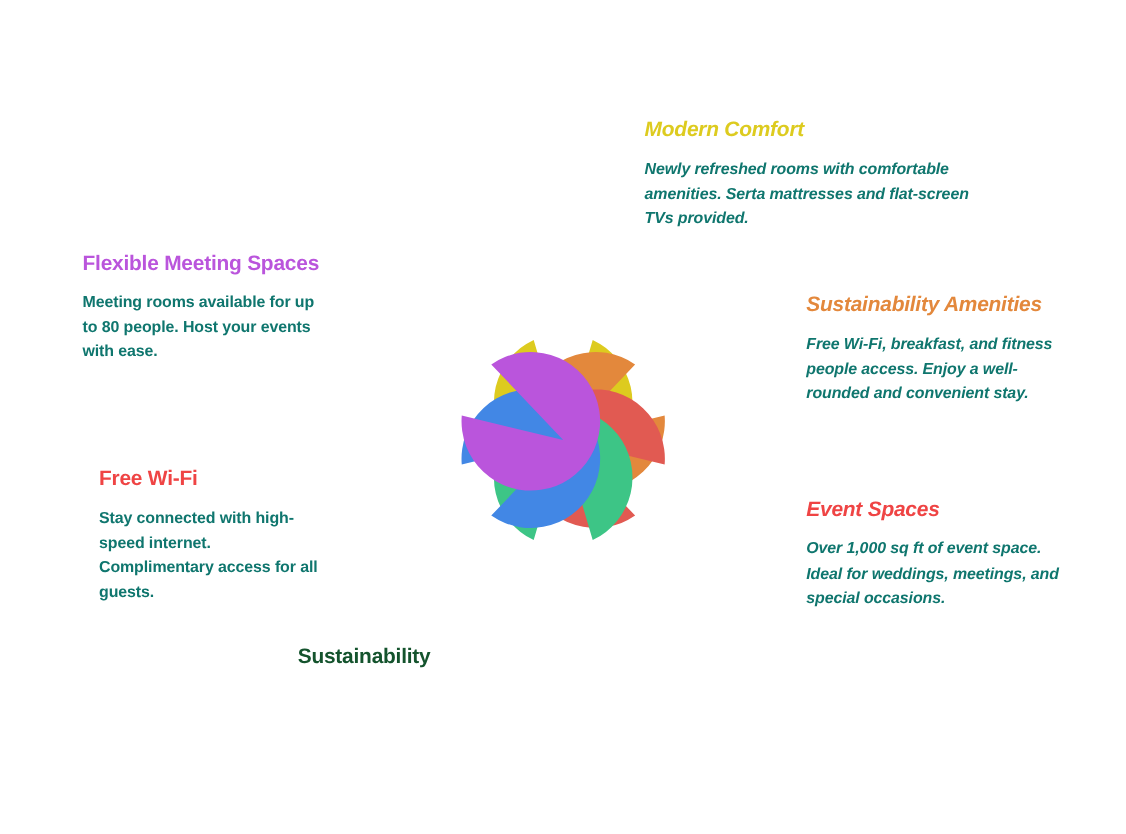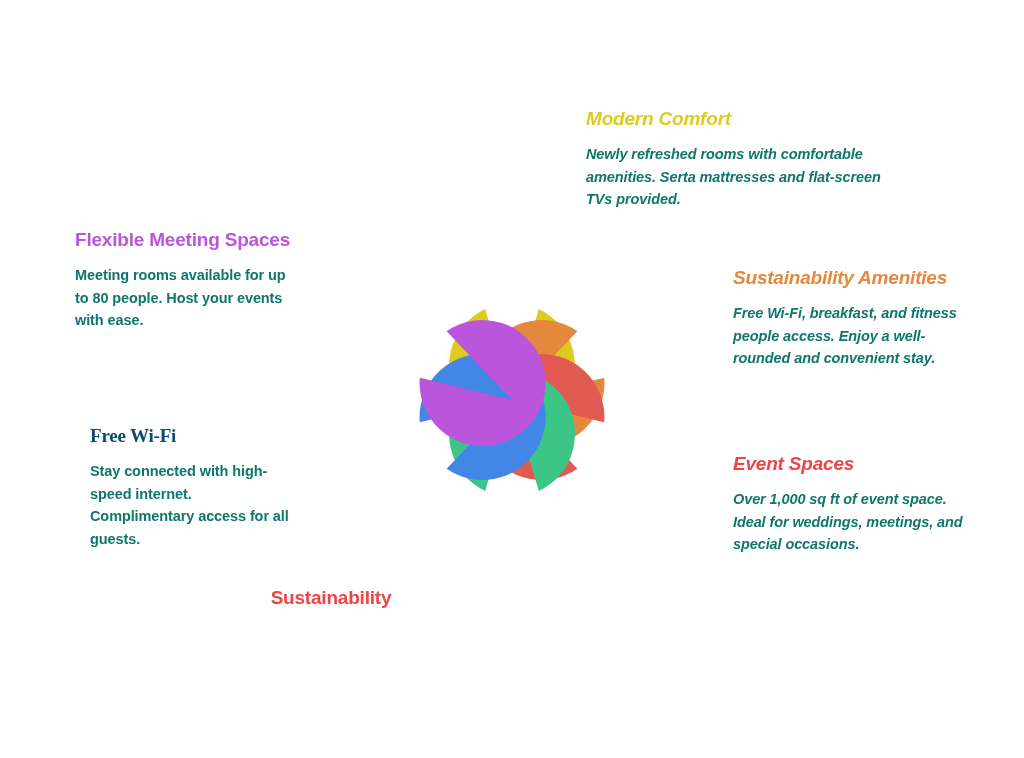--- a/index.html
+++ b/index.html
@@ -180,25 +180,25 @@
     <h3 class="tb-title" style="color: rgb(227, 136, 60);">Sustainability Amenities</h3>
     <p class="tb-body">Free Wi-Fi, breakfast, and fitness people access. Enjoy a well-rounded and convenient stay.</p>
   </div>
 
   <div class="textblock align-left" id="tb-event">
     <h3 class="tb-title" style="color: #ef4444;">Event Spaces</h3>
     <p class="tb-body">Over 1,000 sq ft of event space. Ideal for weddings, meetings, and special occasions.</p>
   </div>
 
   <div class="textblock align-center" id="tb-sustain">
-    <h3 class="tb-title" style="color: #ef4444;">Sustainability</h3>
+    <h3 class="tb-title" style="color: #14532d;">Sustainability</h3>
   </div>
 
   <div class="textblock align-right" id="tb-wifi">
-    <h3 class="tb-title" style="color: #0c4a6e; font-family: Liberation Serif, serif;">Free Wi-Fi</h3>
+    <h3 class="tb-title" style="color: #ef4444;">Free Wi-Fi</h3>
     <p class="tb-body">Stay connected with high-speed internet. Complimentary access for all guests.</p>
   </div>
 
   <div class="textblock align-right" id="tb-meeting">
     <h3 class="tb-title" style="color: rgb(186, 85, 220);">Flexible Meeting Spaces</h3>
     <p class="tb-body">Meeting rooms available for up to 80 people. Host your events with ease.</p>
   </div>
 
 </div>
 

